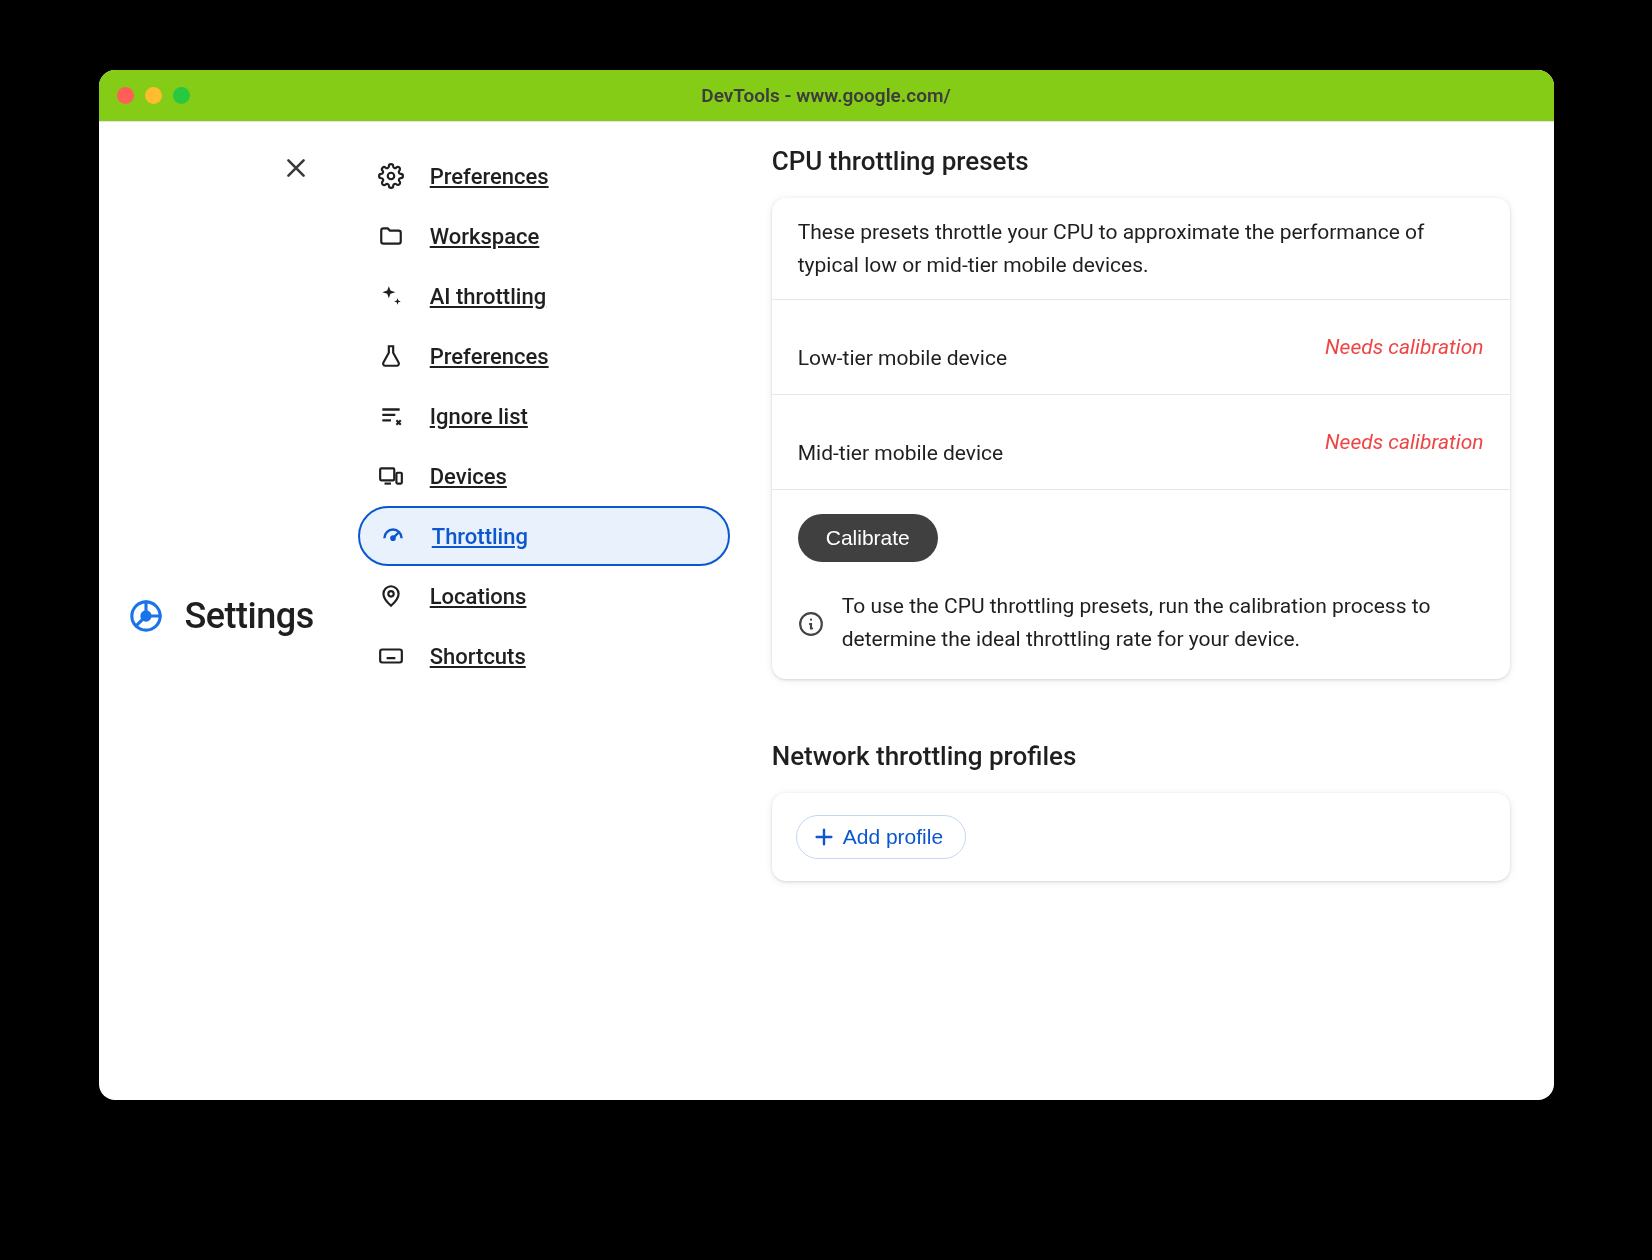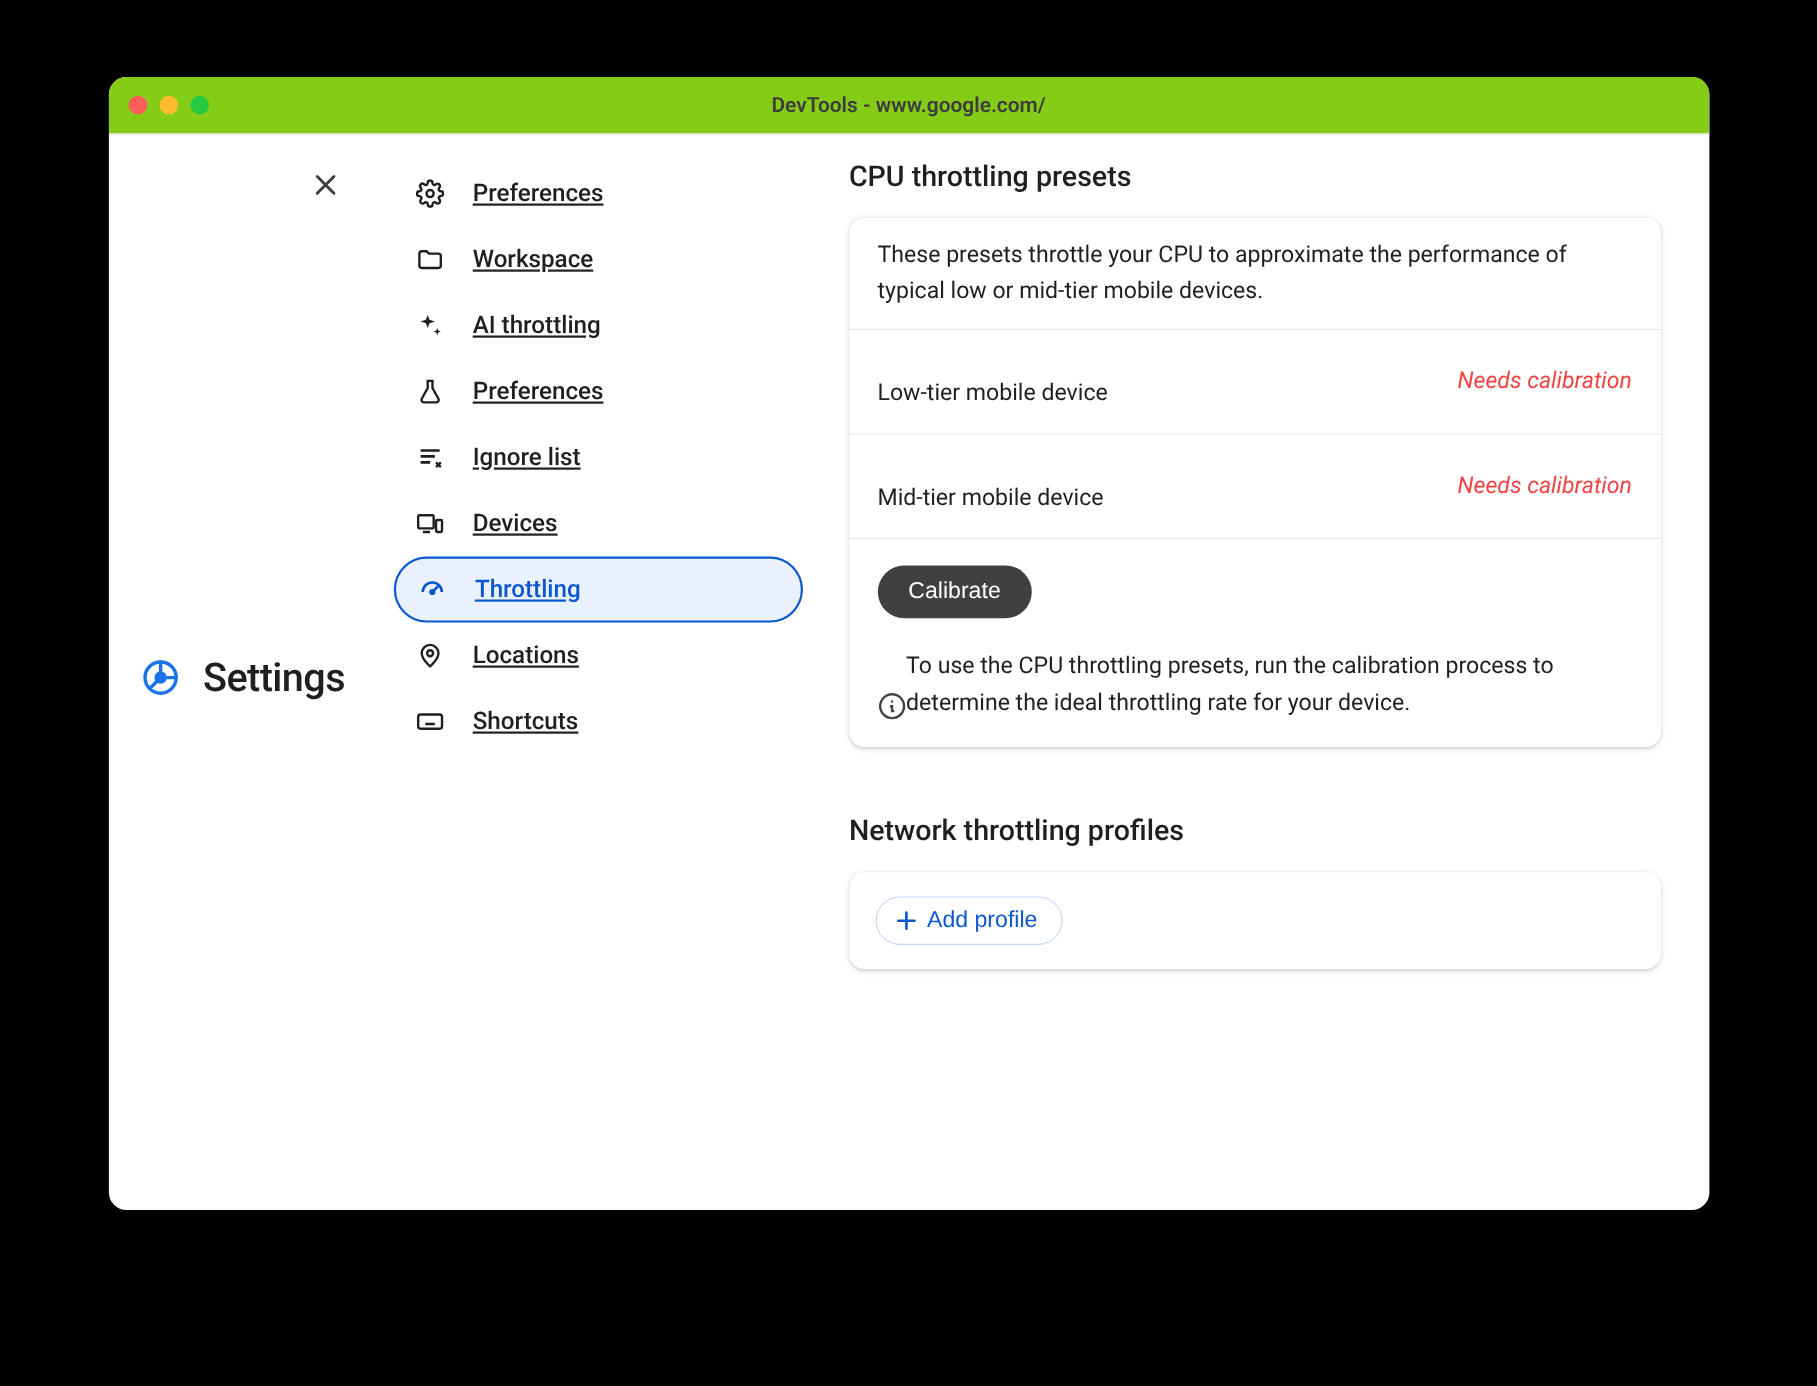--- a/index.html
+++ b/index.html
@@ -172,22 +172,23 @@
       color: #fff;
       border: none;
       border-radius: 26px;
       padding: 12px 28px;
       font-size: 21px;
       font-weight: 500;
       cursor: pointer;
     }
     .info-row {
       display: flex;
+      gap: 18px;
       padding: 4px 26px 24px 26px;
-      align-items: flex-end;
+      align-items: center;
     }
     .info-icon {
       width: 26px;
       height: 26px;
       flex-shrink: 0;
       margin-top: 3px;
     }
     .info-text {
       font-size: 21px;
       line-height: 1.55;

